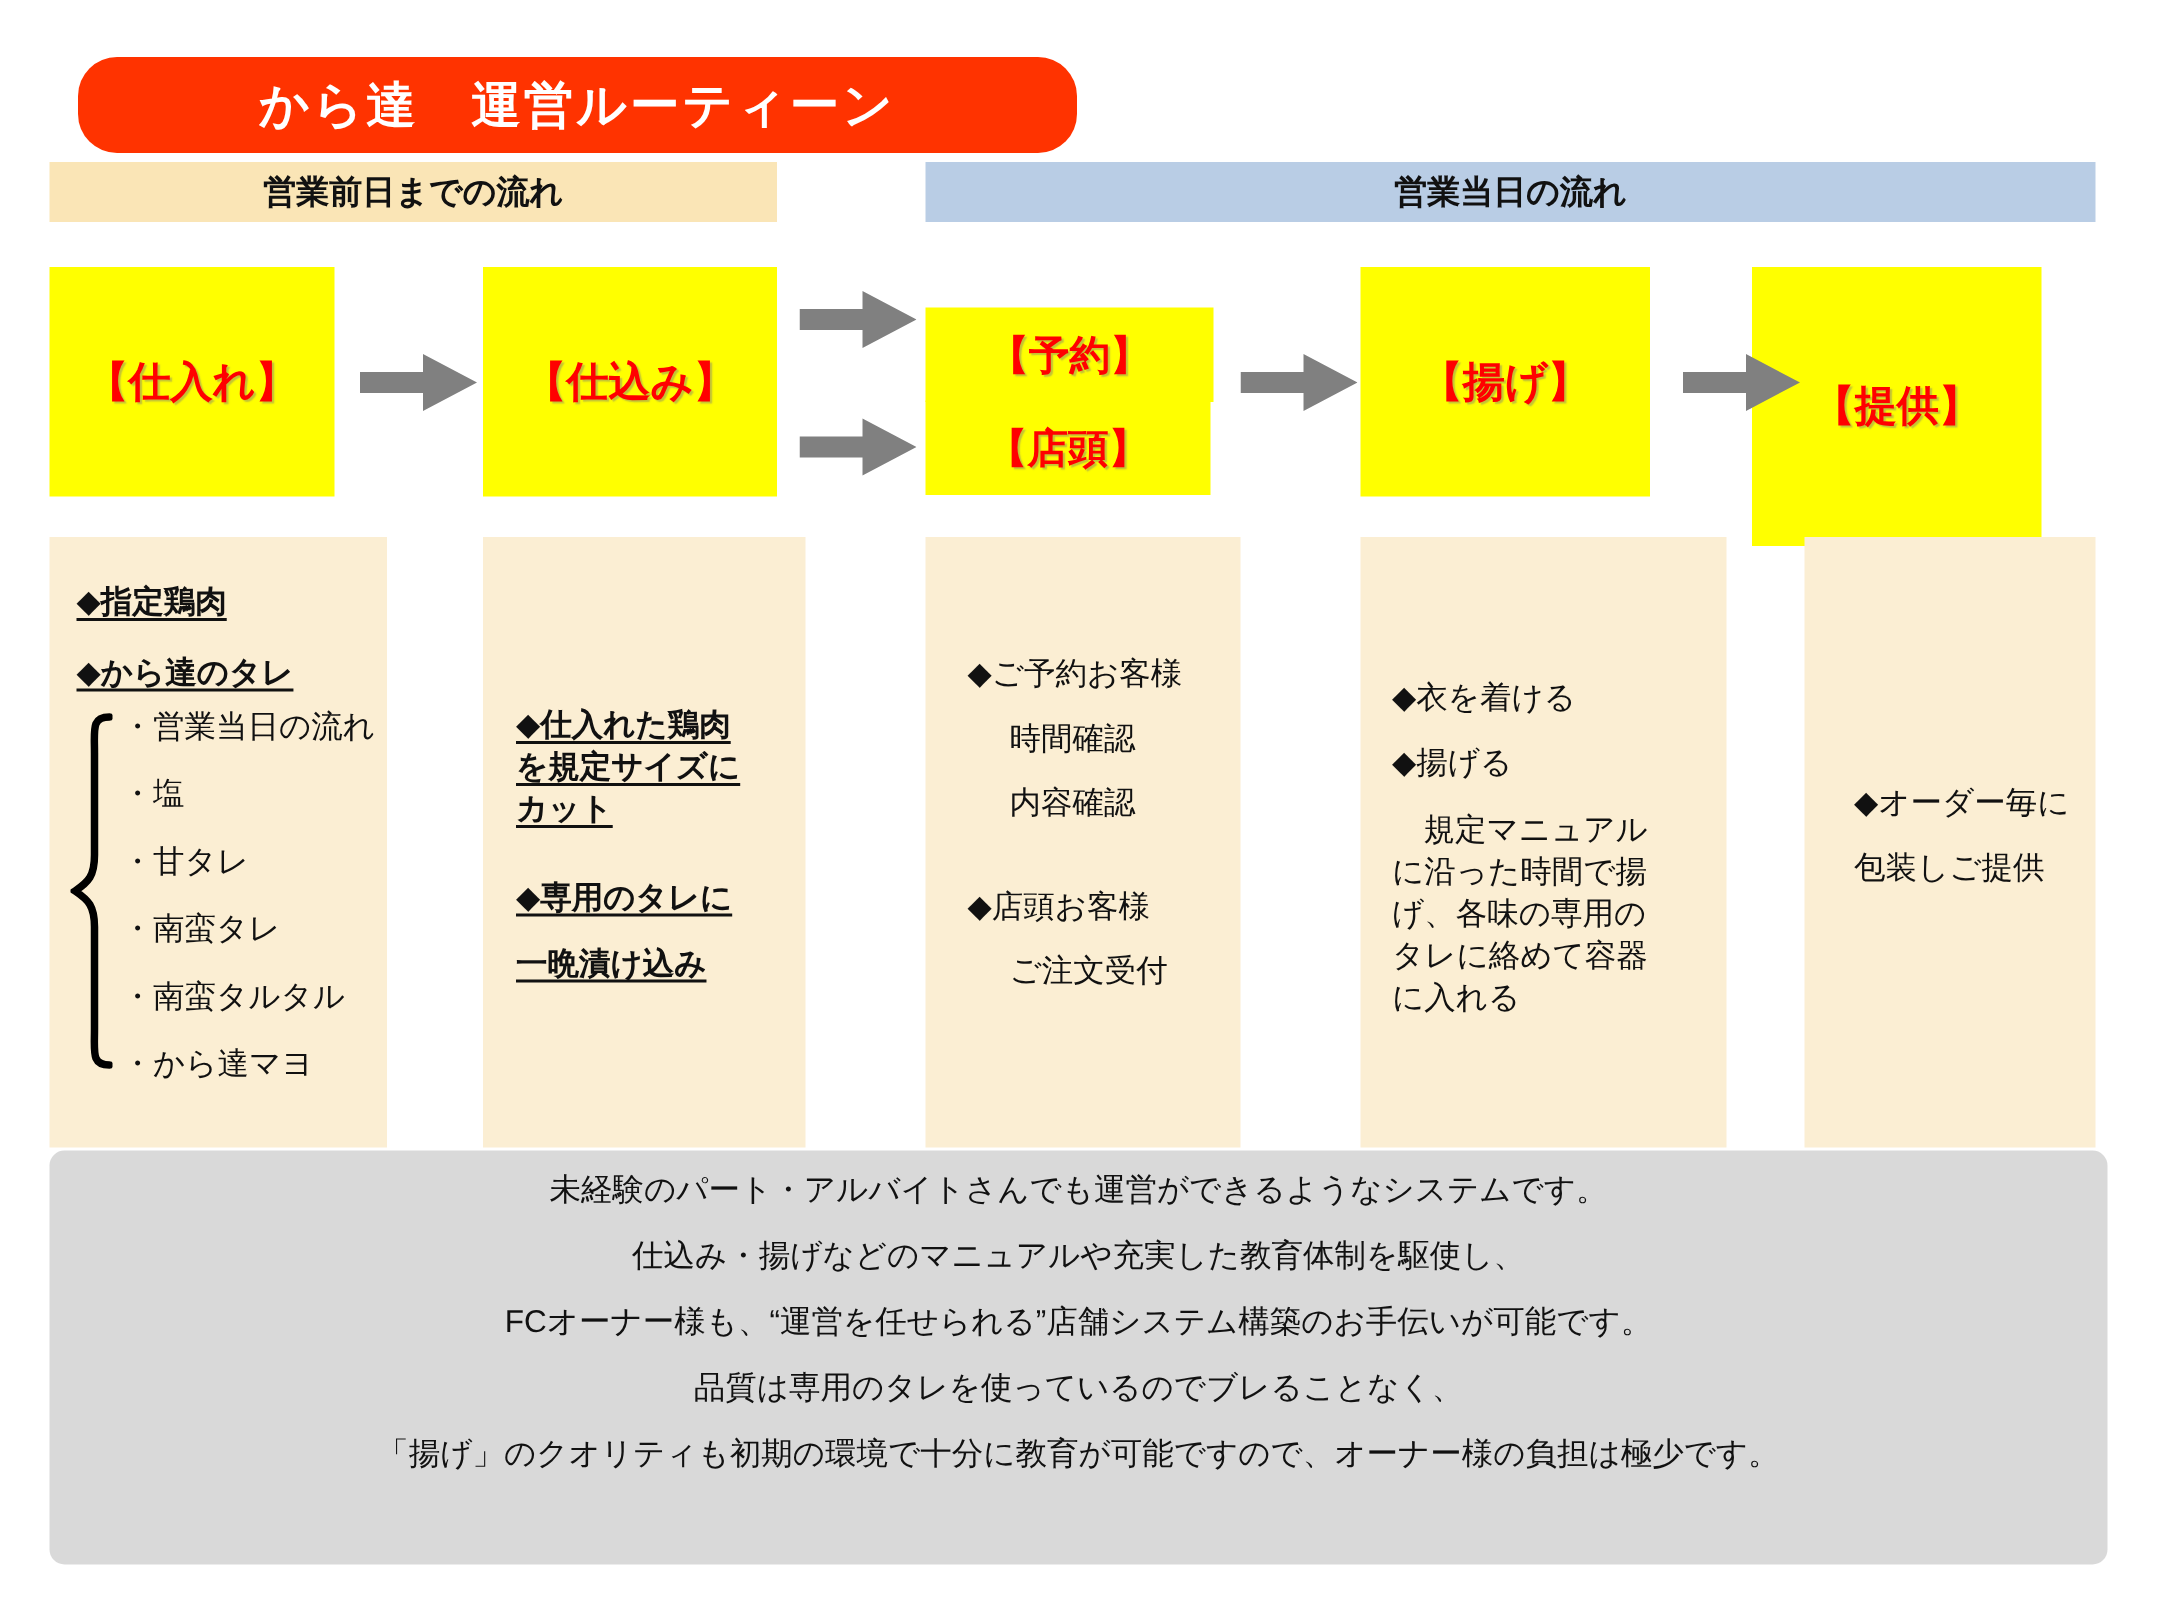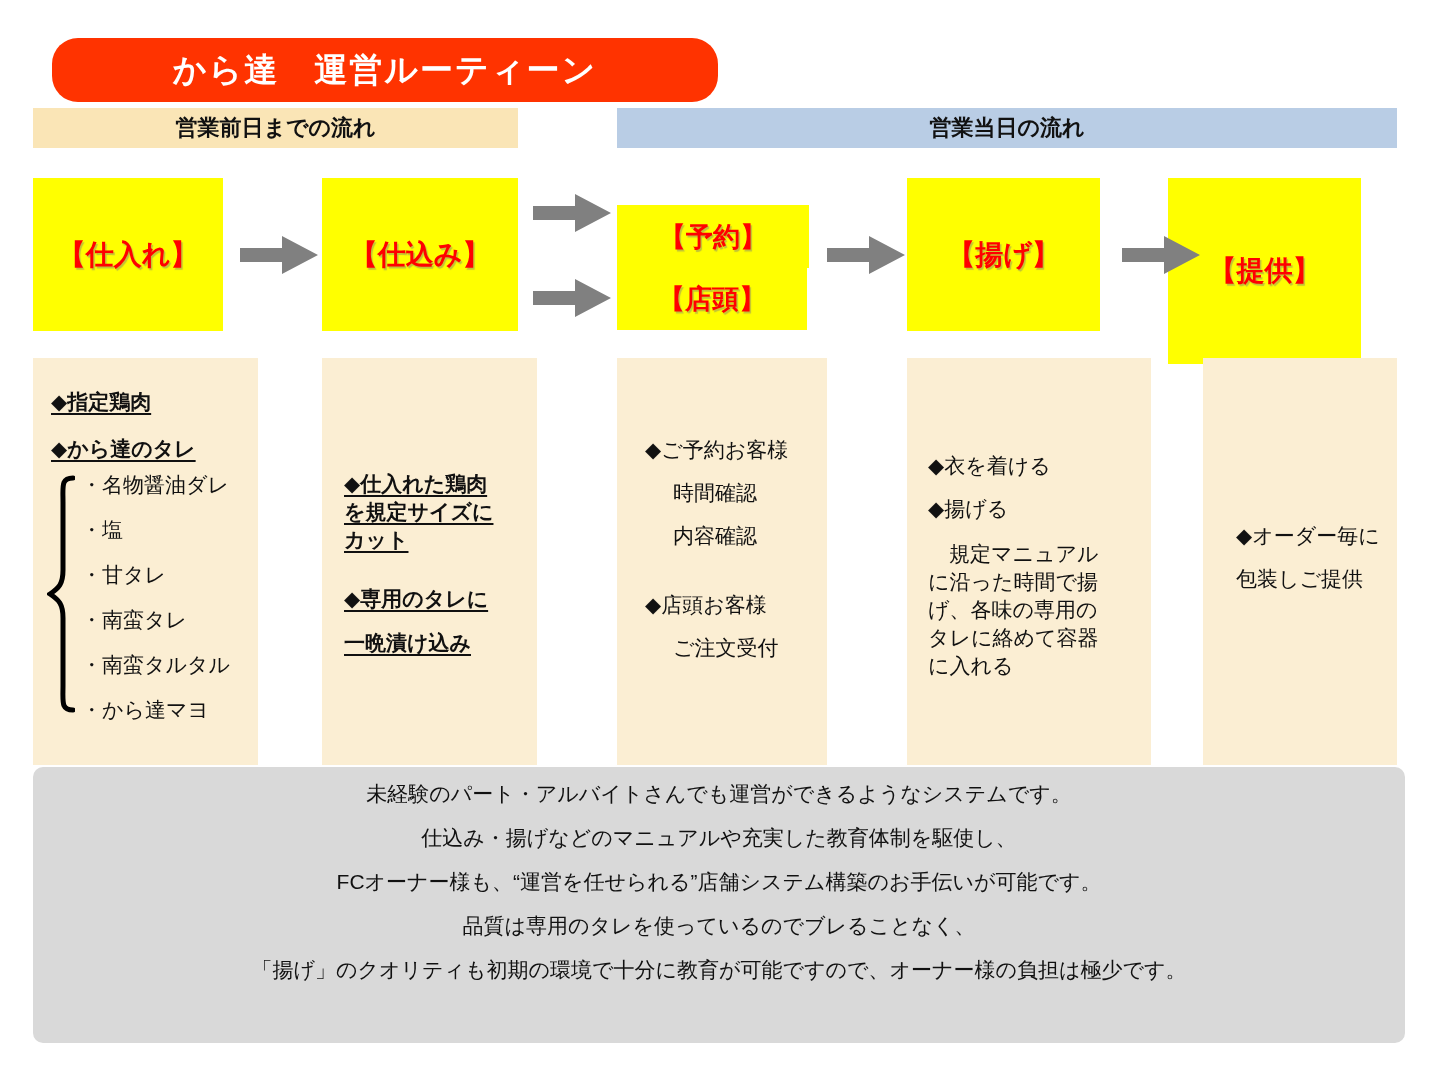--- a/index.html
+++ b/index.html
@@ -142,21 +142,21 @@
     <polygon points="0,14 42,14 42,2 78,21 42,40 42,28 0,28" fill="#808080"></polygon>
   </svg>
 
 <div class="abs col col-1">
   <div class="ln u h1">◆指定鶏肉</div>
   <div class="ln u h2">◆から達のタレ</div>
   <div class="sauce-wrap">
     <svg class="brace" width="28" height="240" viewBox="0 0 28 240">
       <path d="M26,4 C14,4 16,12 16,28 L16,96 C16,110 12,114 3,120 C12,126 16,130 16,144 L16,212 C16,228 14,236 26,236" stroke="#000000" stroke-width="5" fill="none" stroke-linecap="round"></path>
     </svg>
-    <div class="sauce-item">・名物醤油ダレ</div>
+    <div class="sauce-item">・営業当日の流れ</div>
     <div class="sauce-item">・塩</div>
     <div class="sauce-item">・甘タレ</div>
     <div class="sauce-item">・南蛮タレ</div>
     <div class="sauce-item">・南蛮タルタル</div>
     <div class="sauce-item">・から達マヨ</div>
   </div>
 </div>
 
 <div class="abs col col-2">
   <div class="ln u step1">◆仕入れた鶏肉を規定サイズにカット</div>

